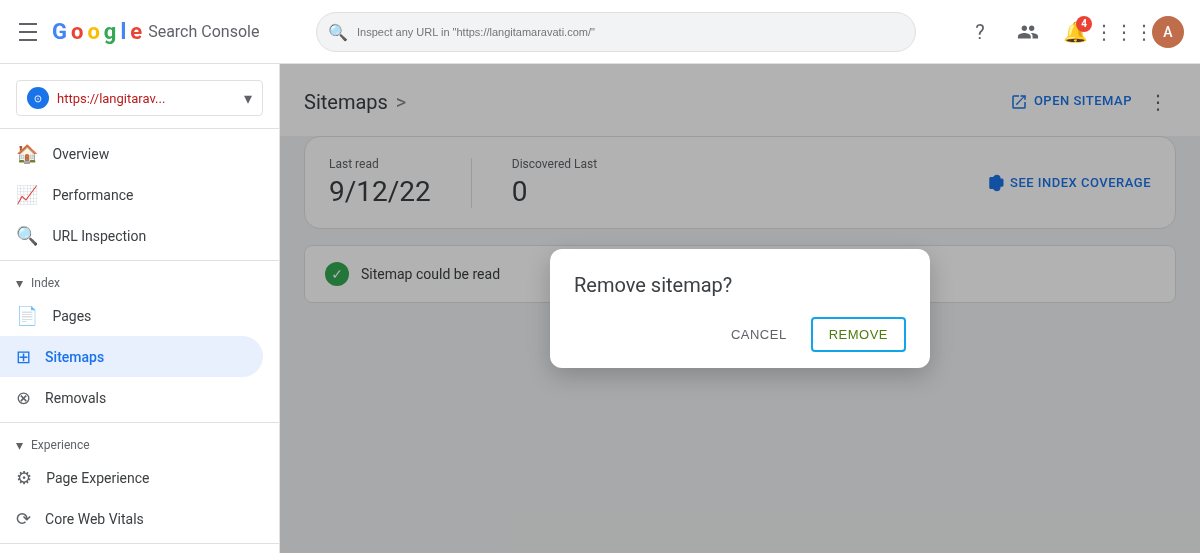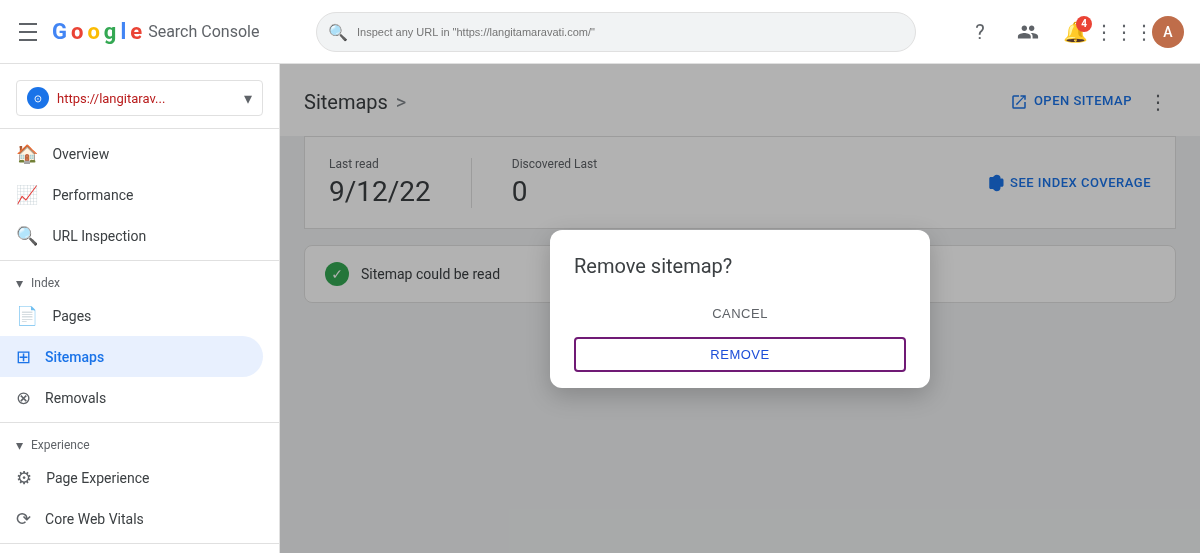--- a/index.html
+++ b/index.html
@@ -189,21 +189,21 @@
     .three-dot-btn {
       width: 36px; height: 36px;
       display: flex; align-items: center; justify-content: center;
       border-radius: 50%; cursor: pointer; color: #5f6368; font-size: 20px;
     }
 
     .stats-card {
       margin: 0 24px 16px;
       background: #fff;
       border: 1px solid #e0e0e0;
-      border-radius: 0;
+      border-radius: 16px;
       padding: 20px 24px;
       display: flex;
       align-items: center;
       gap: 40px;
     }
     .stat-item {}
     .stat-label { font-size: 12px; color: #5f6368; margin-bottom: 4px; }
     .stat-value { font-size: 28px; color: #3c4043; font-weight: 400; }
     .stat-divider { width: 1px; height: 50px; background: #e0e0e0; }
     .see-coverage-btn {
@@ -242,36 +242,35 @@
       min-width: 380px;
       max-width: 460px;
       padding: 24px 24px 16px;
       box-shadow: 0 8px 24px rgba(0,0,0,0.2);
     }
     .dialog-title {
       font-size: 20px; font-weight: 400; color: #3c4043;
       margin-bottom: 20px;
     }
     .dialog-actions {
-      display: flex; justify-content: space-between; gap: 8px;
+      display: flex; justify-content: flex-end; gap: 8px;
       margin-top: 16px;
-      flex-direction: column;
     }
     .btn-cancel {
       padding: 8px 16px;
       border: none; background: transparent;
       font-size: 13px; font-weight: 500; color: #5f6368;
       letter-spacing: 0.5px; text-transform: uppercase;
       cursor: pointer; border-radius: 4px;
     }
     .btn-remove {
       padding: 8px 16px;
-      border: 2px solid #701a75;
+      border: 2px solid #0ea5e9;
       background: transparent;
-      font-size: 13px; font-weight: 500; color: #1d4ed8;
+      font-size: 13px; font-weight: 500; color: #4d7c0f;
       letter-spacing: 0.5px; text-transform: uppercase;
       cursor: pointer; border-radius: 4px;
     }
   </style>
 </head>
 <body>
 
 <nav class="top-nav">
   <div class="nav-left">
     <div class="hamburger-icon">

